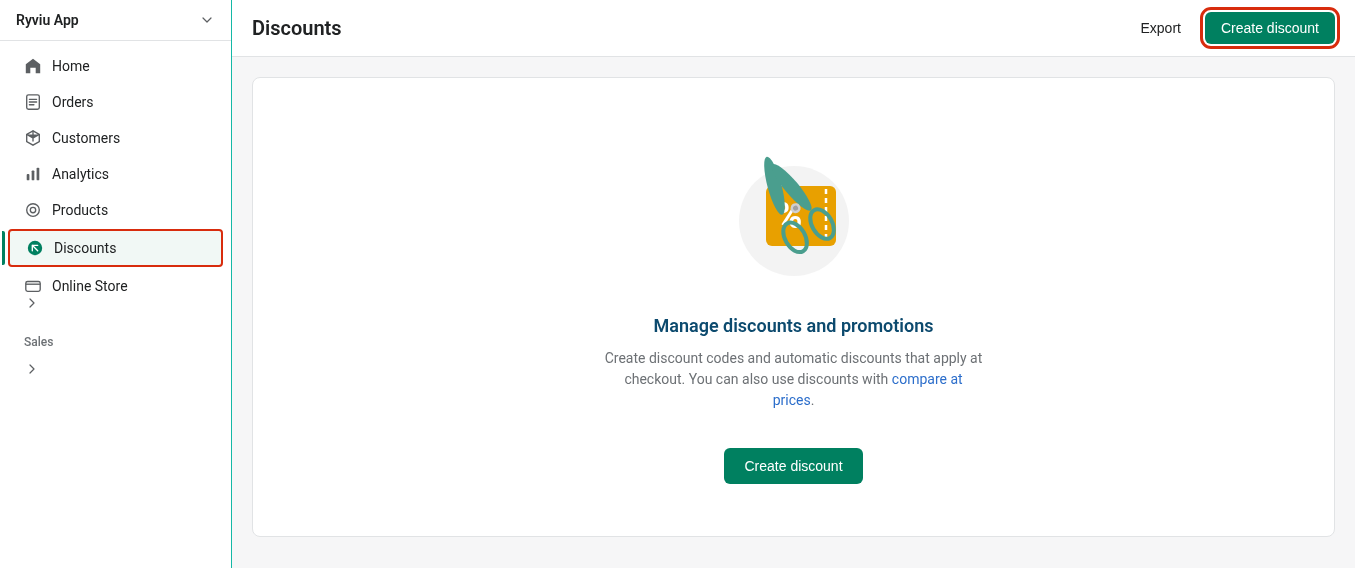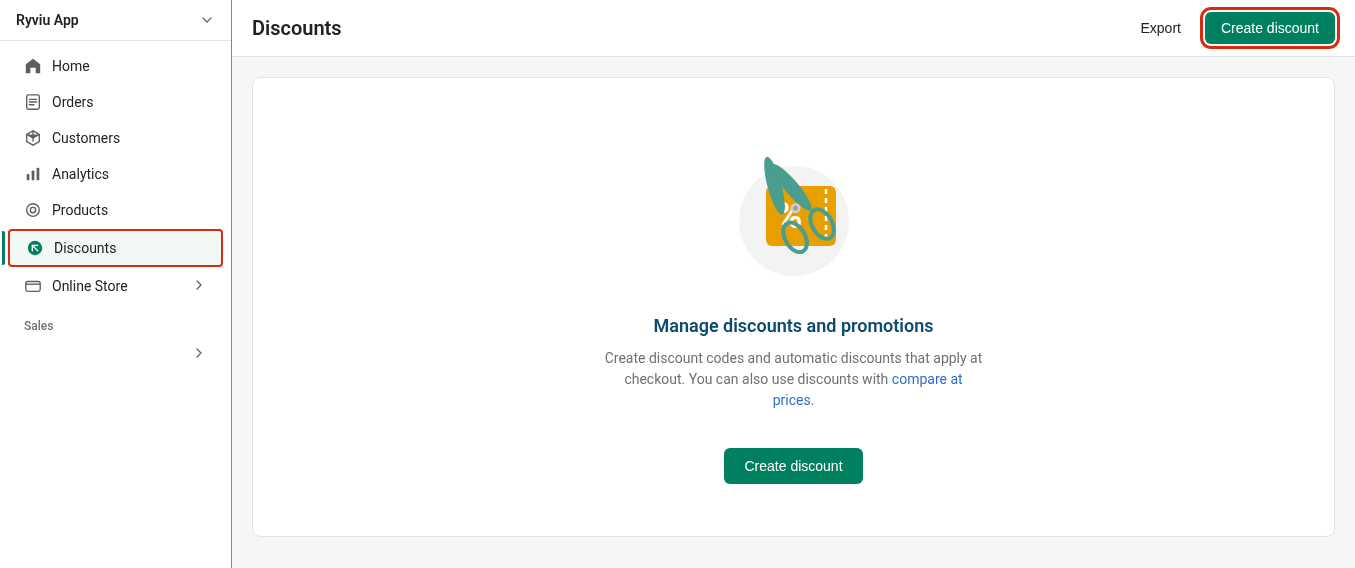--- a/index.html
+++ b/index.html
@@ -74,20 +74,21 @@
     .nav-item-with-arrow {
       display: flex;
       align-items: flex-start;
       justify-content: space-between;
       padding: 8px 16px;
       font-size: 14px;
       color: #202223;
       cursor: pointer;
       border-radius: 4px;
       margin: 0 8px 2px;
+      flex-direction: column;
     }
     .nav-item-left { display: flex; align-items: center; gap: 10px; }
 
     
     .active-border {
       border: 2px solid #d82c0d;
       border-radius: 4px;
     }
 
     

